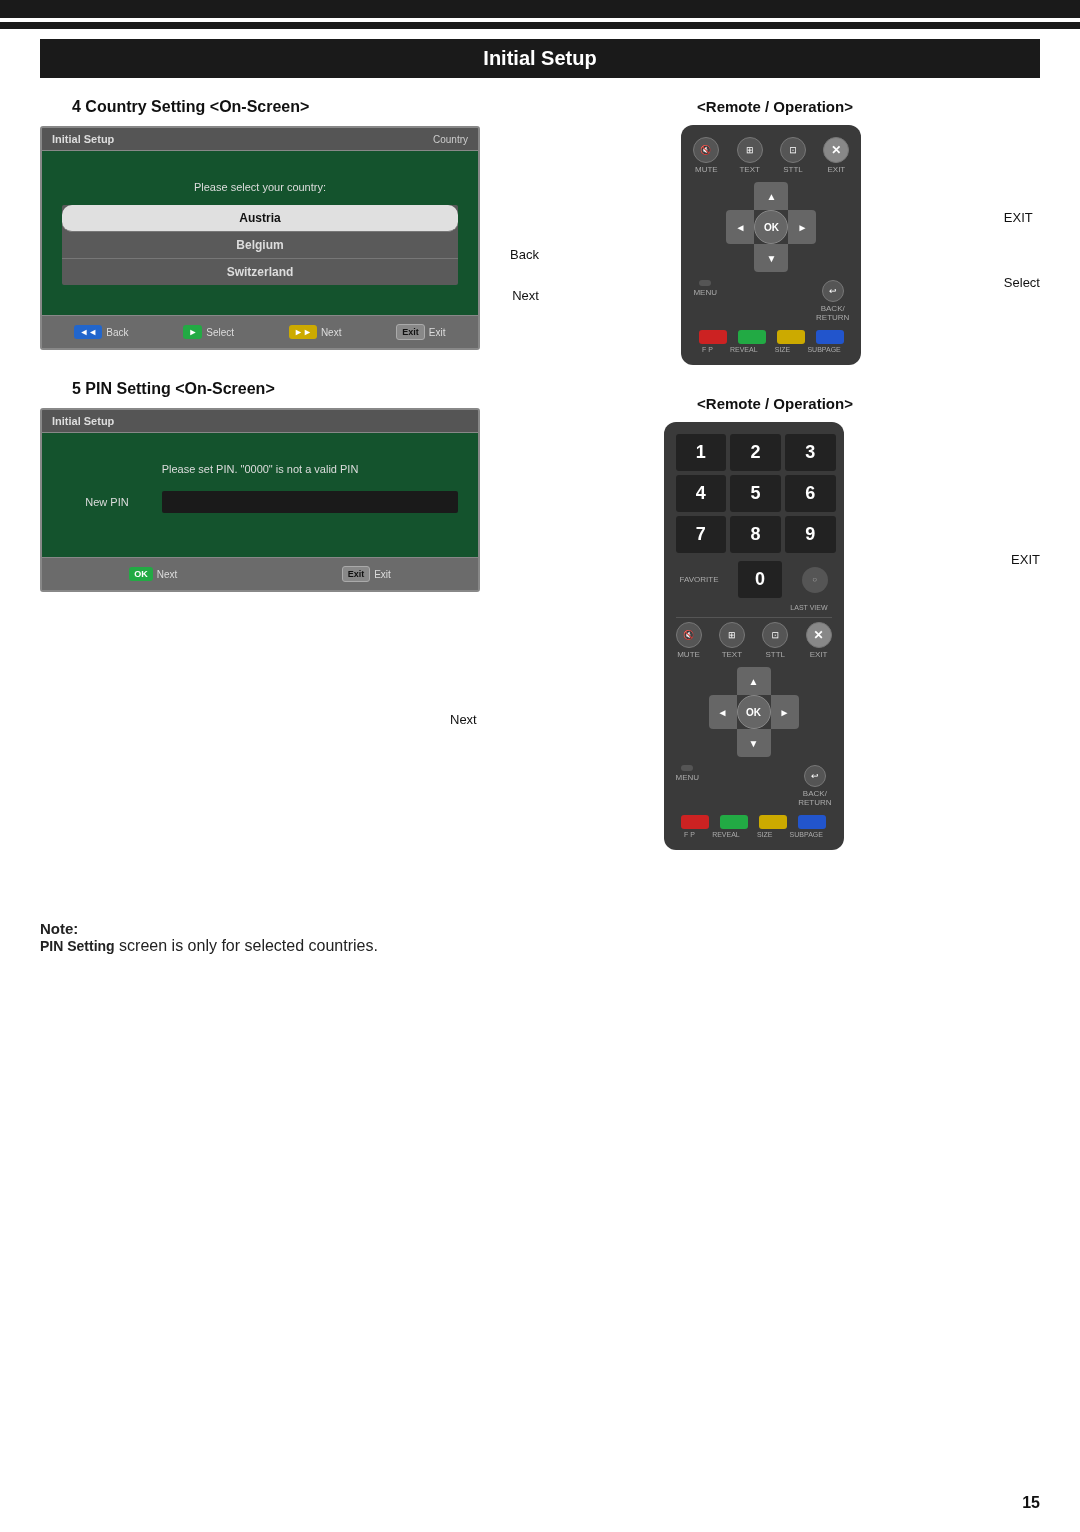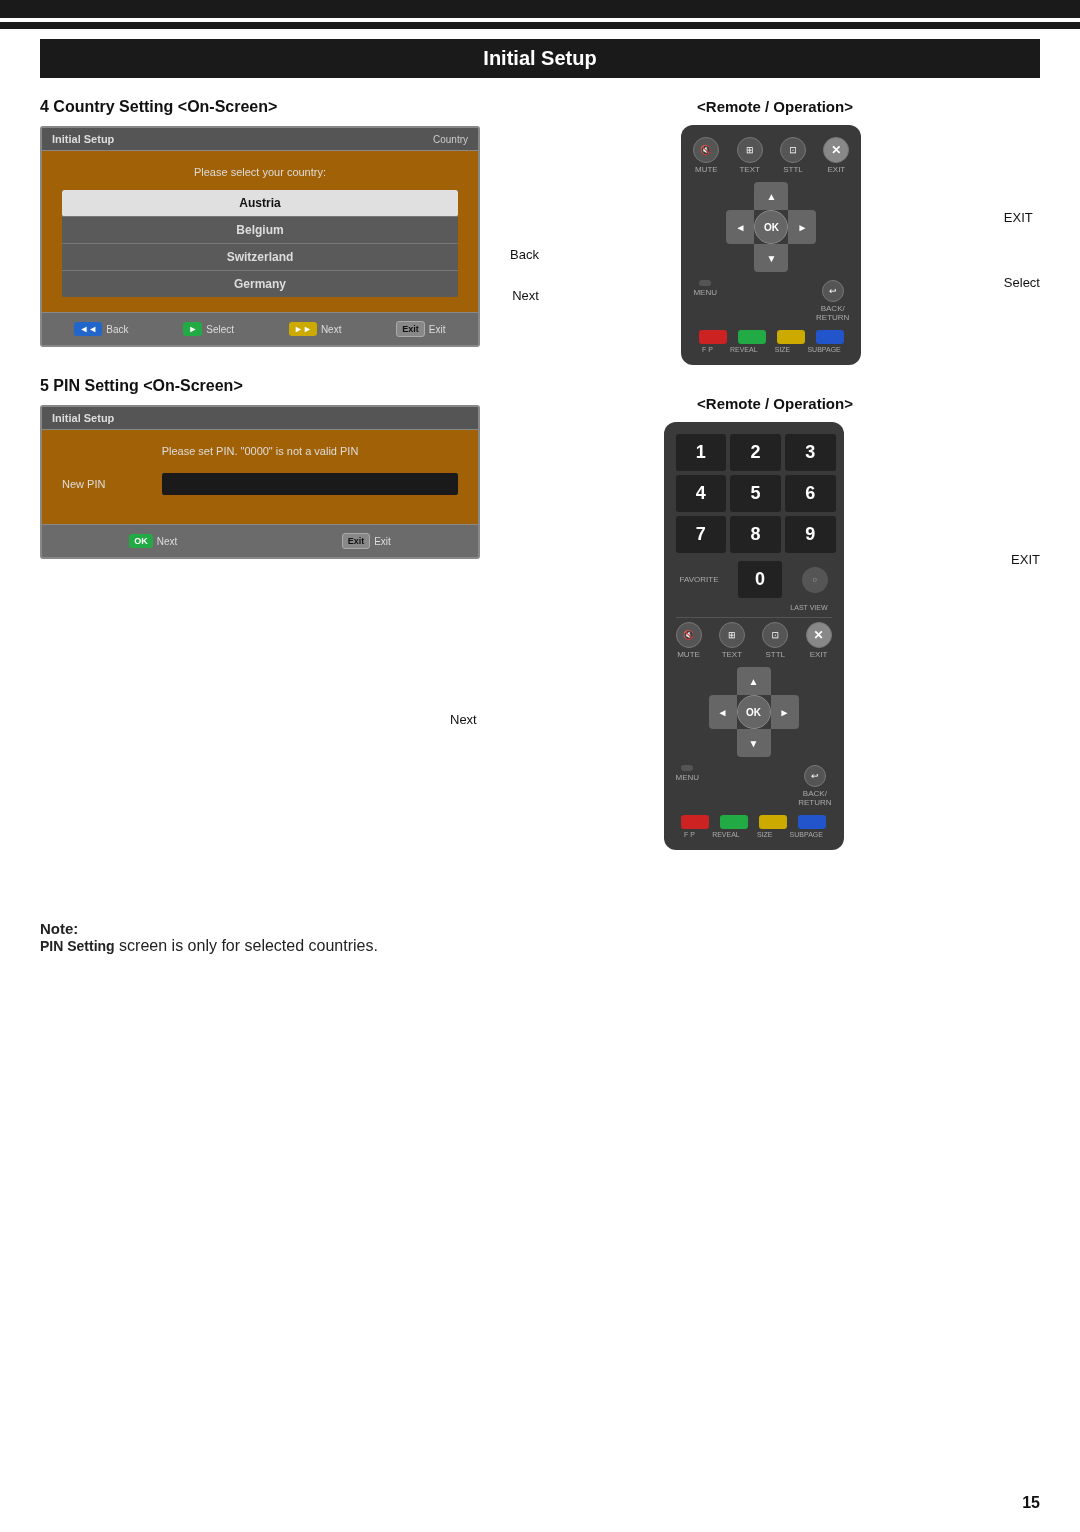--- a/index.html
+++ b/index.html
@@ -52,20 +52,21 @@
     .right-column {
       flex: 1;
     }
 
     
     .section-heading {
       font-size: 16px;
       font-weight: bold;
       margin-bottom: 10px;
       color: #111;
+      margin-left: 32px;
     }
 
     
     .screen-mockup {
       border: 2px solid #888;
       background: #6b6b6b;
       border-radius: 3px;
       margin-bottom: 30px;
       overflow: hidden;
     }
@@ -82,22 +83,22 @@
       border-bottom: 1px solid #888;
     }
 
     .screen-header-right {
       font-size: 10px;
       color: #ccc;
       font-weight: normal;
     }
 
     .screen-body {
-      padding: 15px 20px;
-      background: #a16207;
+      padding: 30px 20px;
+      background: #14532d;
     }
 
     .screen-instruction {
       color: #ddd;
       font-size: 11px;
       text-align: center;
       margin-bottom: 12px;
     }
 
     
@@ -112,21 +113,21 @@
       color: #ddd;
       font-size: 12px;
       font-weight: bold;
       text-align: center;
       border-bottom: 1px solid #777;
     }
 
     .country-item.selected {
       background: #e0e0e0;
       color: #111;
-      border-radius: 2px;
+      border-radius: 10px;
     }
 
     .country-item:last-child {
       border-bottom: none;
     }
 
     
     .screen-footer {
       display: flex;
       justify-content: space-around;
@@ -159,20 +160,21 @@
     .btn-icon.green { background: #22aa44; }
     .btn-icon.yellow { background: #ccaa00; }
     .btn-icon.exit-btn { background: #888; border: 1px solid #aaa; color: #111; font-size: 9px; }
 
     
     .pin-field-row {
       display: flex;
       align-items: center;
       margin-bottom: 14px;
       gap: 10px;
+      text-align: center;
     }
 
     .pin-field-label {
       color: #ddd;
       font-size: 11px;
       width: 90px;
       flex-shrink: 0;
     }
 
     .pin-field-input {
@@ -414,21 +416,20 @@
       <div class="screen-header">
         <span>Initial Setup</span>
         <span class="screen-header-right">Country</span>
       </div>
       <div class="screen-body">
         <div class="screen-instruction">Please select your country:</div>
         <div class="country-list">
           <div class="country-item selected">Austria</div>
           <div class="country-item">Belgium</div>
           <div class="country-item">Switzerland</div>
-          <div class="country-item">Germany</div>
         </div>
       </div>
       <div class="screen-footer">
         <div class="screen-footer-item">
           <span class="btn-icon blue">◄◄</span>
           <span>Back</span>
         </div>
         <div class="screen-footer-item">
           <span class="btn-icon green">►</span>
           <span>Select</span>

